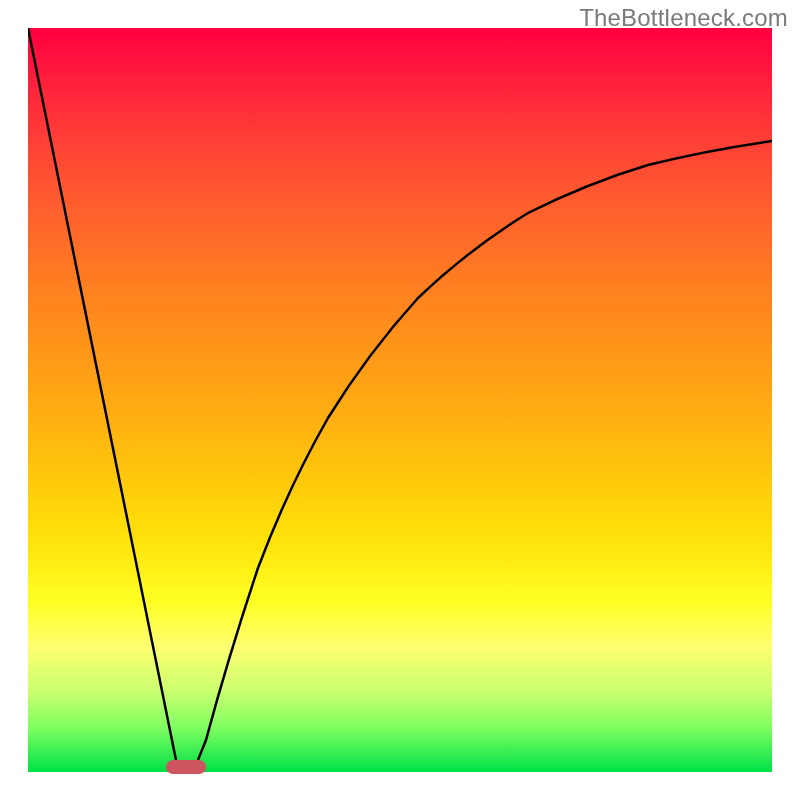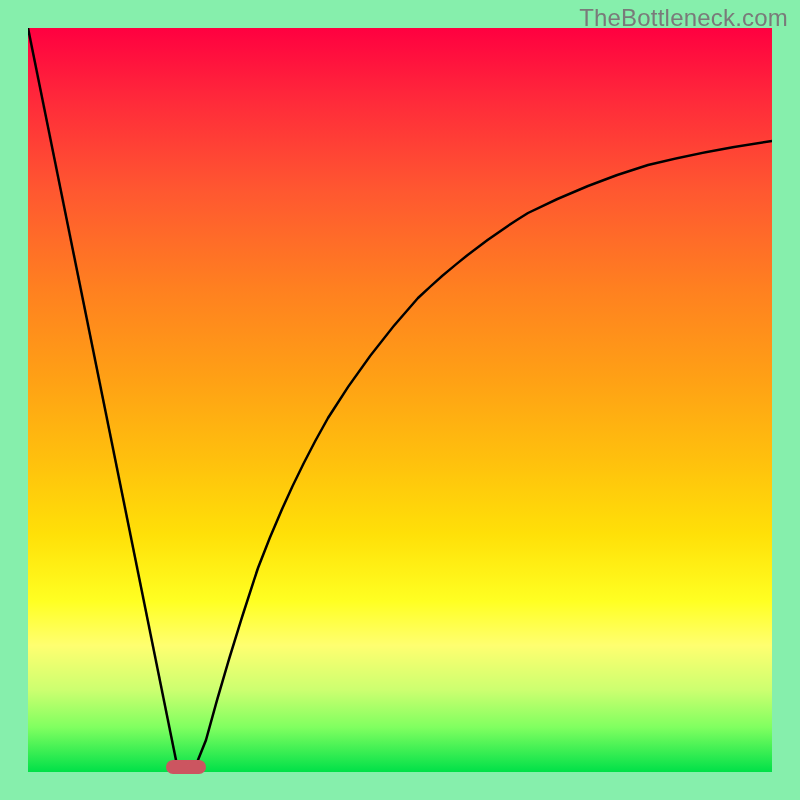--- a/index.html
+++ b/index.html
@@ -1,20 +1,20 @@
 <!DOCTYPE html>
 <html><head>
 <meta charset="utf-8">
 <style>
   * { margin: 0; padding: 0; box-sizing: border-box; }
   html, body { width: 800px; height: 800px; overflow: hidden; background: #000; }
   .frame {
     width: 800px;
     height: 800px;
-    background: #86efac;
+    background: #ffffff;
     position: relative;
   }
   .plot-area {
     position: absolute;
     left: 28px;
     top: 28px;
     width: 744px;
     height: 744px;
     background: linear-gradient(to bottom,
       #ff0040 0%,

